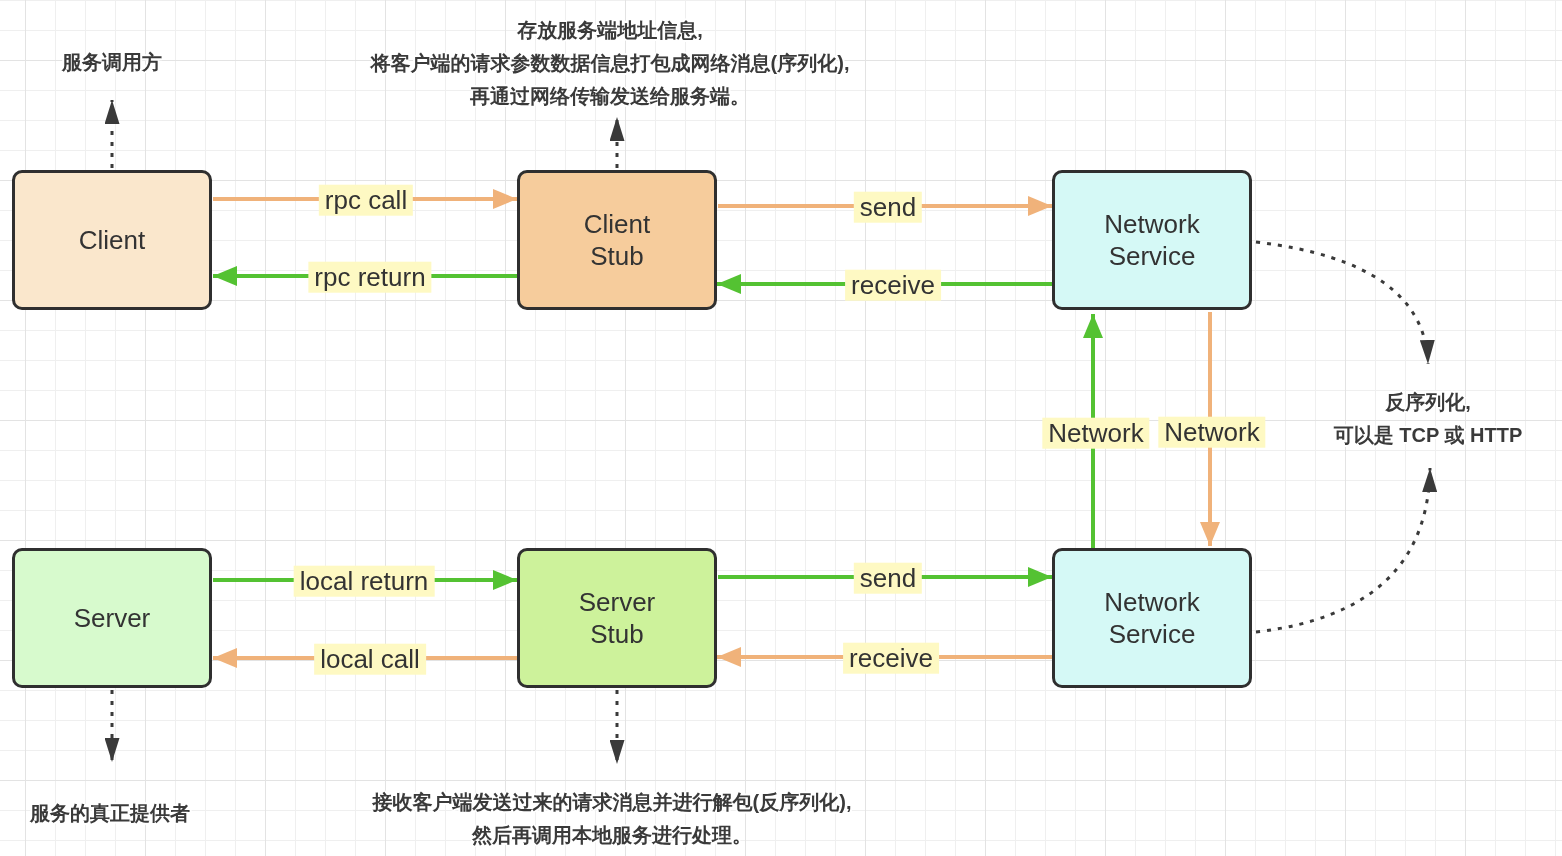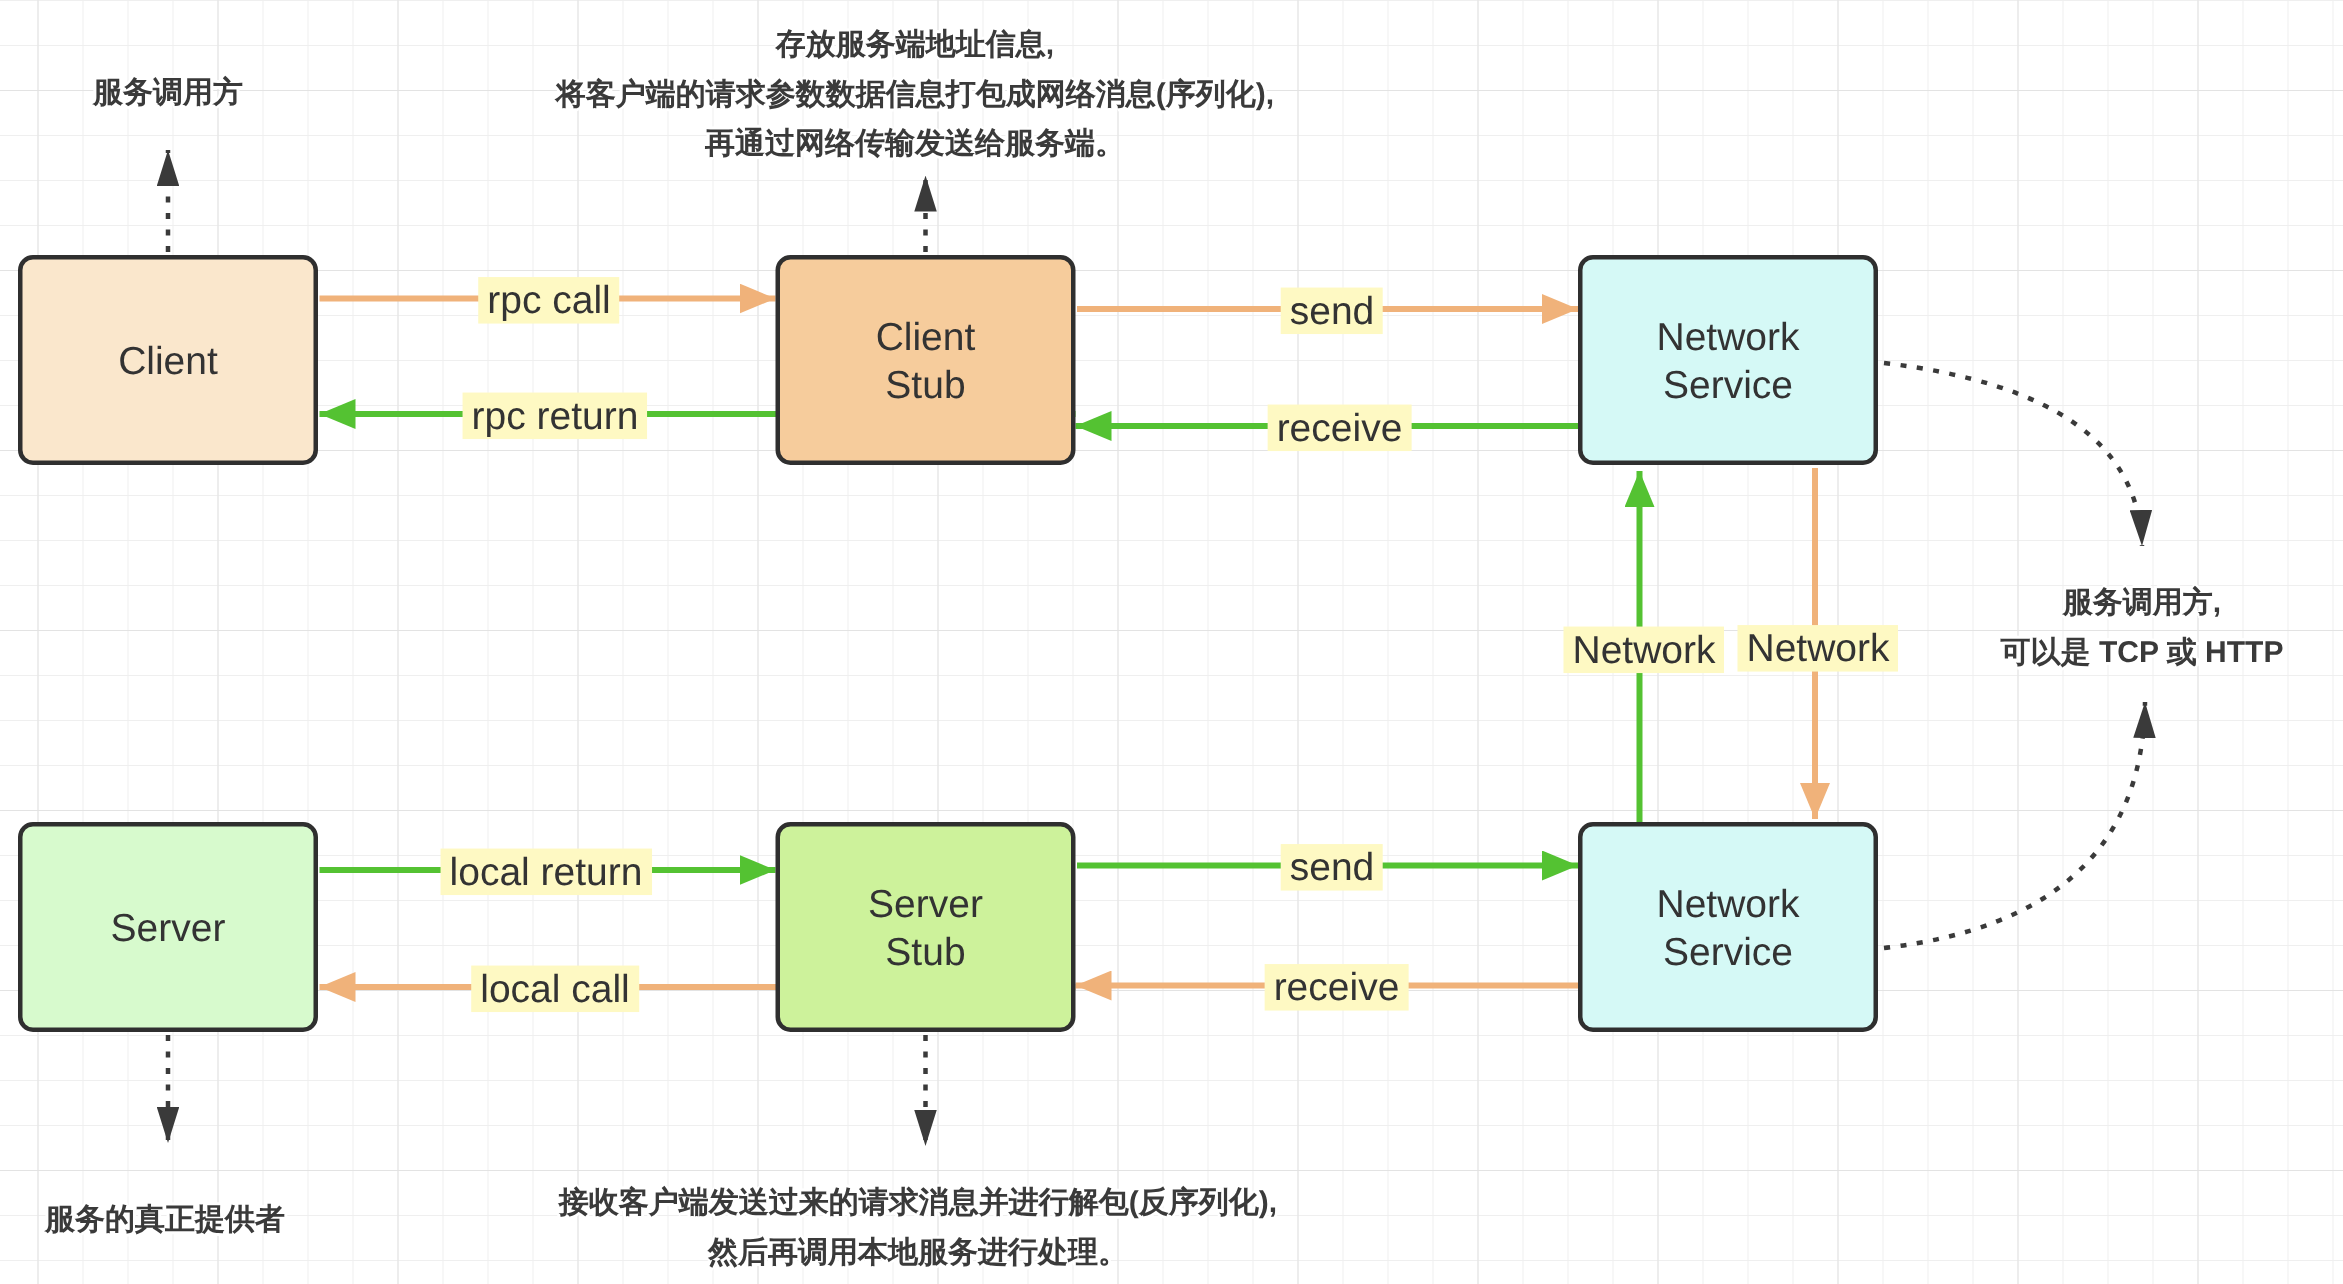--- a/index.html
+++ b/index.html
@@ -96,21 +96,21 @@
 
 <div class="note" style="left:112px;top:46px;">服务调用方</div>
 
 <div class="note" style="left:610px;top:14px;">
   <div>存放服务端地址信息,</div>
   <div>将客户端的请求参数数据信息打包成网络消息(序列化),</div>
   <div>再通过网络传输发送给服务端。</div>
 </div>
 
 <div class="note" style="left:1428px;top:386px;">
-  <div>服务调用方,</div>
+  <div>反序列化,</div>
   <div>可以是 TCP 或 HTTP</div>
 </div>
 
 <div class="note" style="left:110px;top:797px;">服务的真正提供者</div>
 
 <div class="note" style="left:612px;top:786px;">
   <div>接收客户端发送过来的请求消息并进行解包(反序列化),</div>
   <div>然后再调用本地服务进行处理。</div>
 </div>
 

